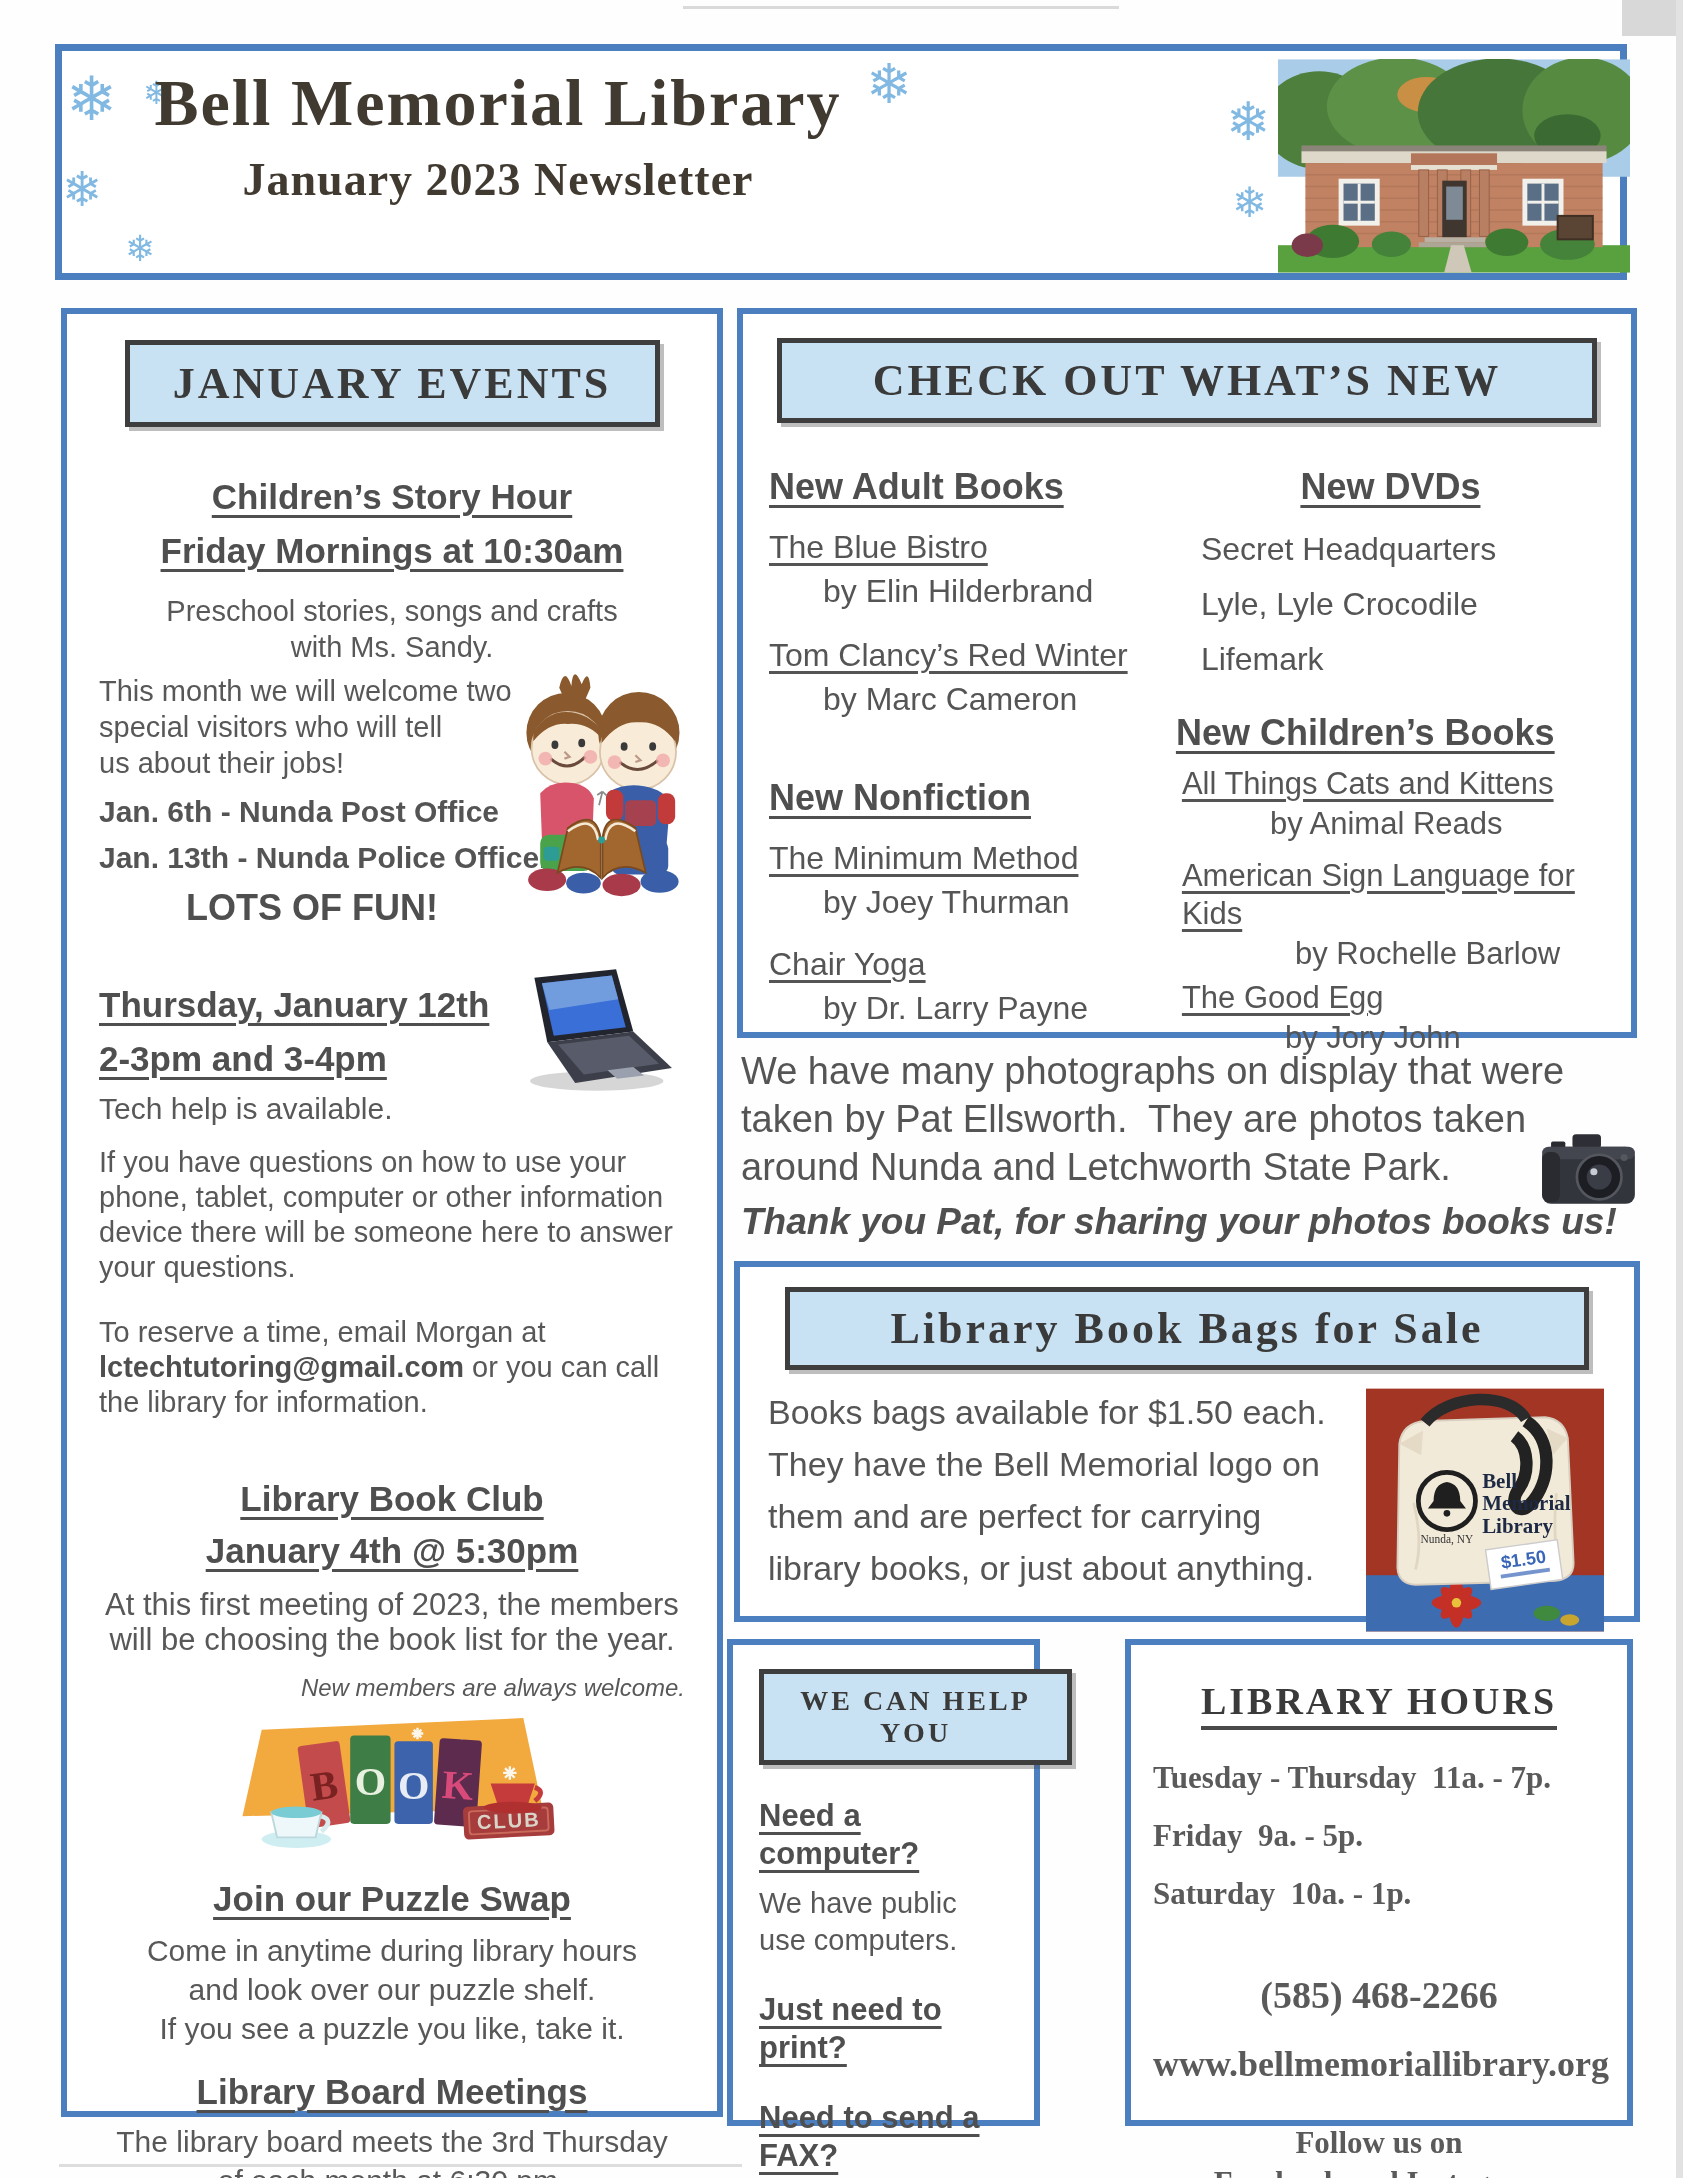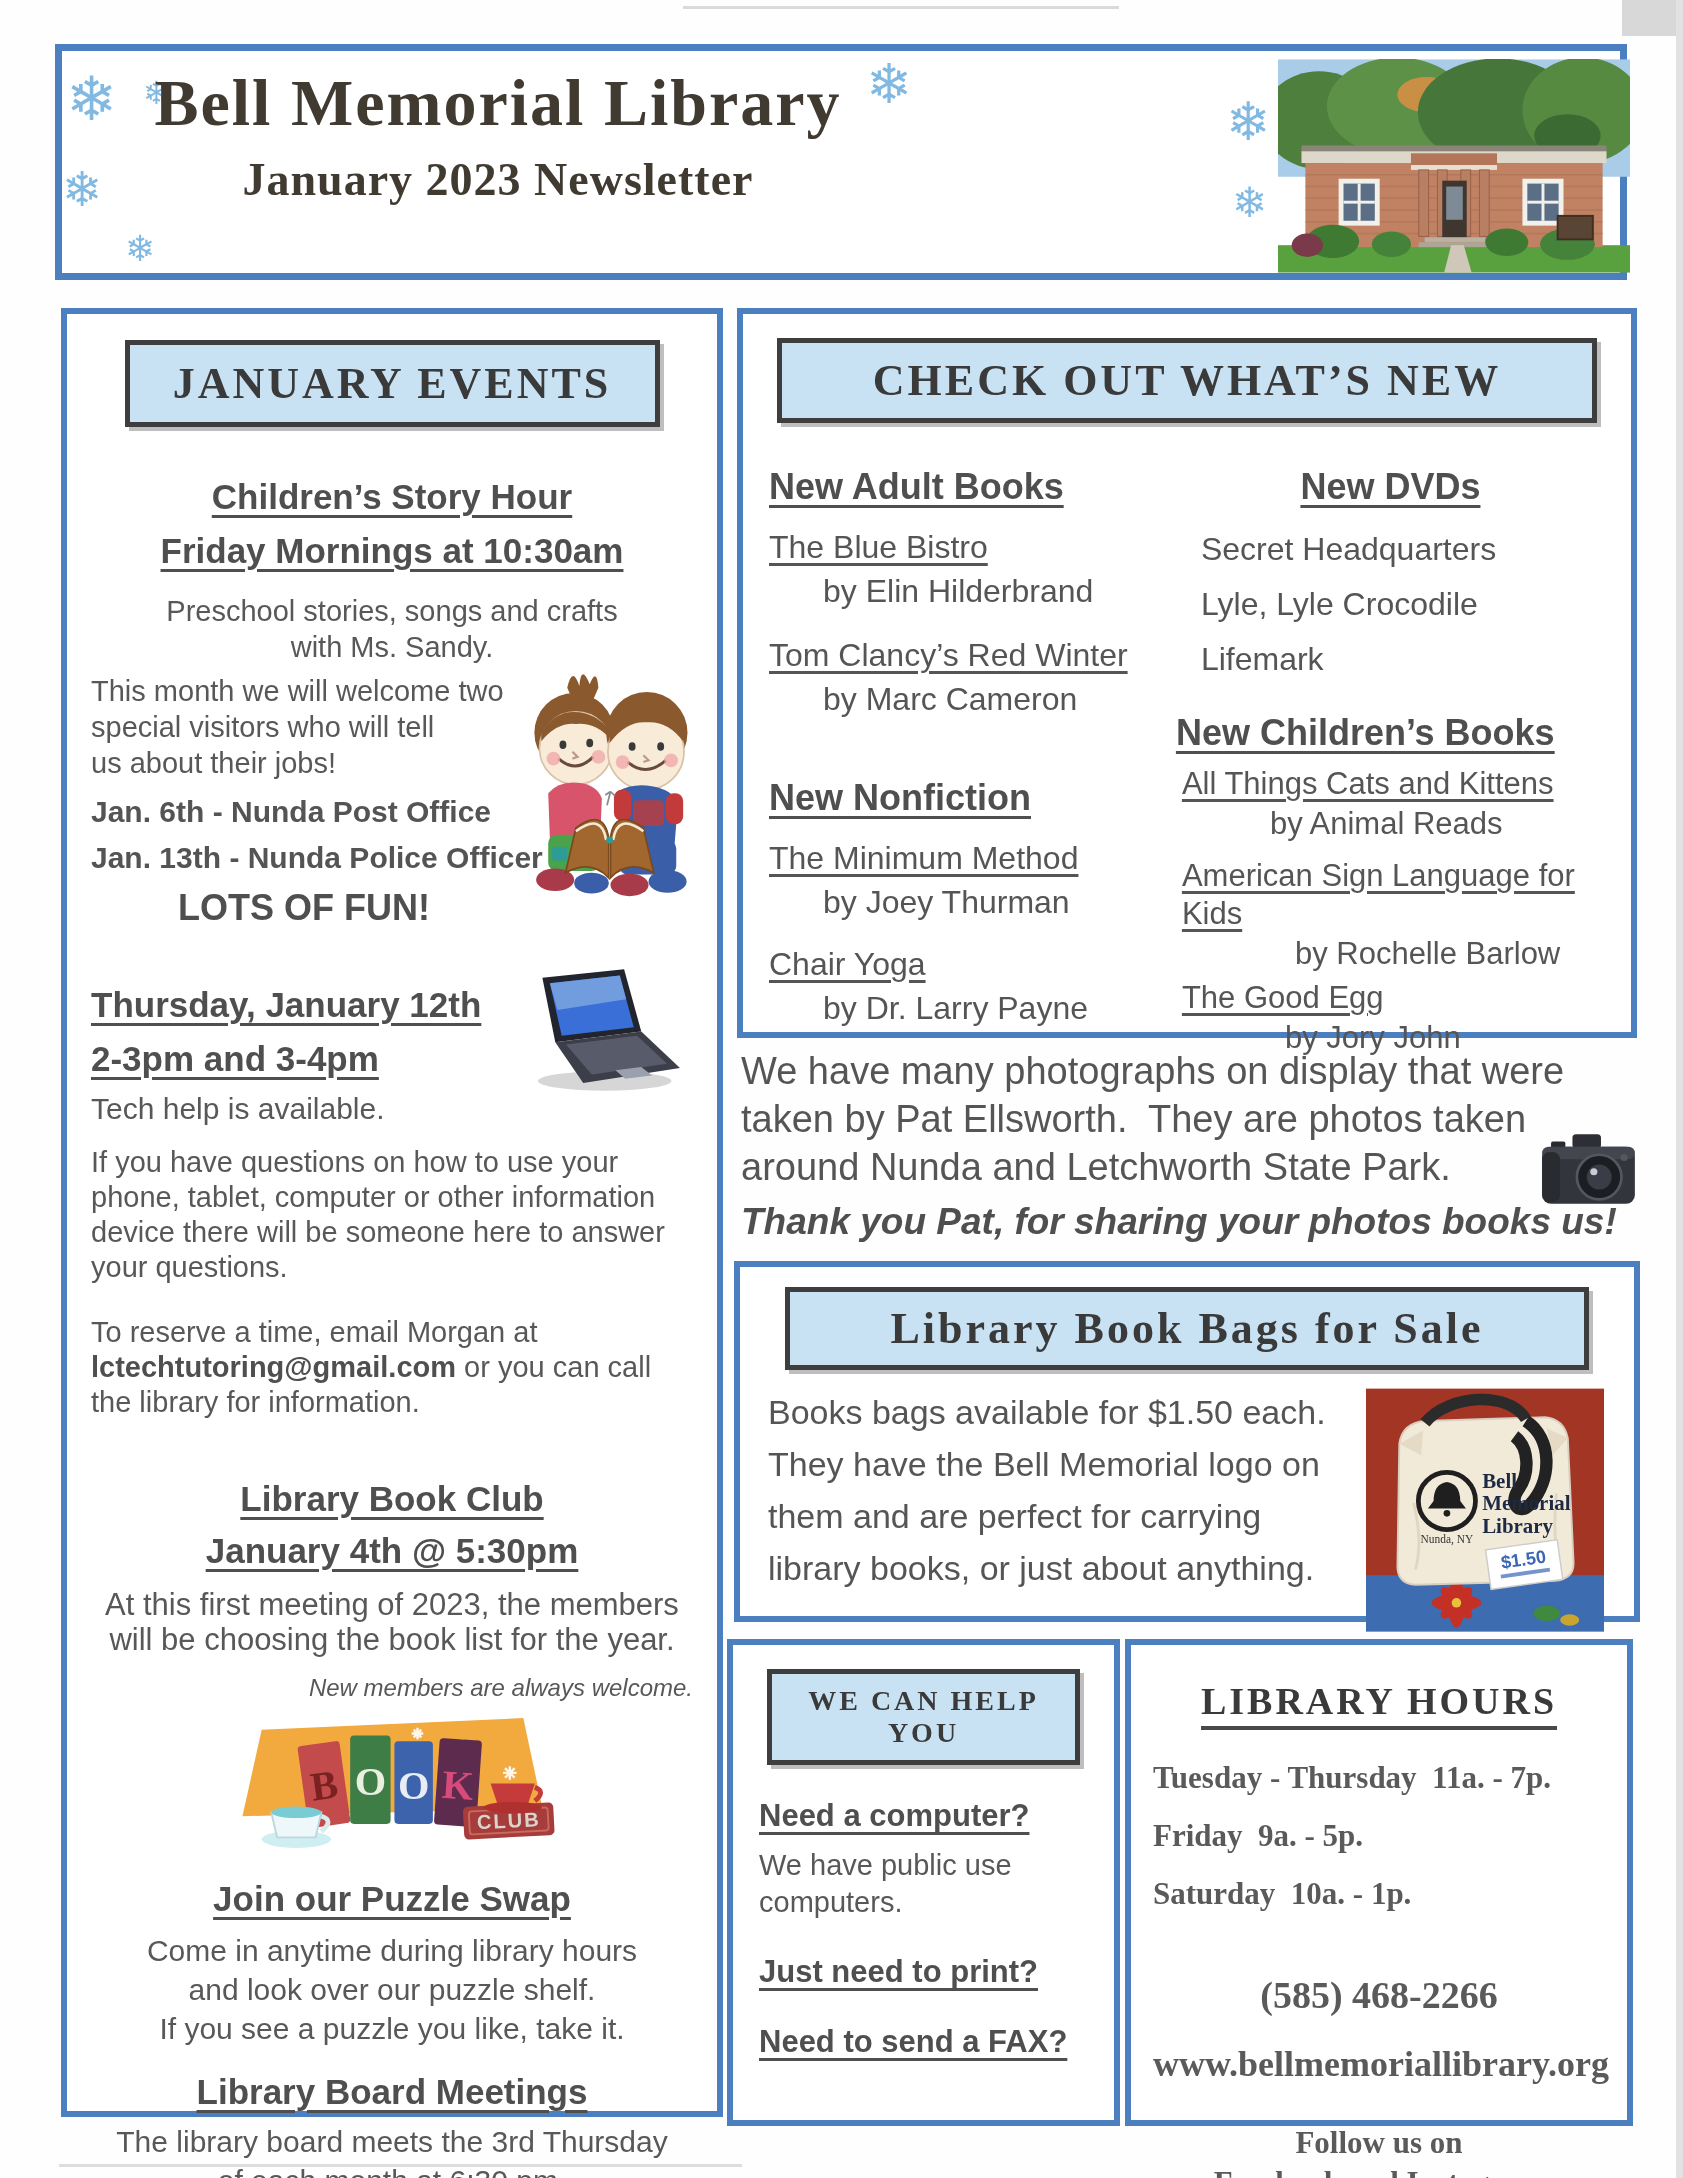--- a/index.html
+++ b/index.html
@@ -21,21 +21,21 @@
   
   #header{position:absolute;left:55px;top:44px;width:1572px;height:236px;border:7px solid #4b7fc0;
           background:#fff;box-sizing:border-box;}
   .sf{position:absolute;color:#82b9e2;line-height:1;}
   #title-wrap{position:absolute;left:40px;top:14px;width:792px;text-align:center;
               font-family:"Liberation Serif",serif;font-weight:700;color:#403a31;}
   #main-title{font-size:66px;letter-spacing:2px;}
   #sub-title{font-size:46px;margin-top:12px;letter-spacing:1px;}
   #library-photo{position:absolute;left:1216px;top:8px;}
   
-  #events-box{left:61px;top:308px;width:662px;height:1809px;padding:0 24px;}
+  #events-box{left:61px;top:308px;width:662px;height:1809px;padding:0 32px;}
   #events-head{width:535px;margin:26px auto 0;padding:13px 0;font-size:44px;}
   .story-t{margin-top:10px;}
   .story-t.first{margin-top:48px;}
   #story-row{position:relative;margin-top:8px;}
   #story-left{width:457px;}
   #kids-art{position:absolute;right:-4px;top:-12px;}
   .date-line{font-size:30px;font-weight:700;color:#545454;margin-top:12px;}
   #fun-line{font-size:36px;font-weight:700;color:#4f4f4f;margin-top:12px;text-align:center;width:426px;}
   #tech-sec{margin-top:44px;position:relative;}
   #tech-heads{width:426px;}
@@ -72,21 +72,21 @@
   #photos-para{font-size:38px;line-height:48px;color:#555;}
   #photos-thanks{font-size:37px;line-height:46px;font-weight:700;font-style:italic;color:#4f4f4f;margin-top:8px;}
   #camera-art{position:absolute;right:-2px;top:83px;}
   
   #bags-box{left:734px;top:1261px;width:906px;height:361px;}
   #bags-head{width:804px;margin:20px auto 0;padding:11px 0;font-size:44px;}
   #bags-row{display:flex;margin-top:16px;padding:0 28px;}
   #bags-para{width:594px;font-size:34px;line-height:52px;color:#555;}
   #bag-art{margin-left:auto;margin-right:2px;margin-top:2px;}
   
-  #help-box{left:727px;top:1639px;width:393px;height:487px;padding:0 26px;}
+  #help-box{left:727px;top:1639px;width:313px;height:487px;padding:0 26px;}
   #help-head{width:313px;margin:24px auto 0;padding:11px 0;font-size:28px;letter-spacing:1px;}
   .help-q{font-size:31px;font-weight:700;color:#4f4f4f;margin-top:32px;line-height:38px;}
   .help-a{font-size:29px;line-height:37px;margin-top:12px;color:#585858;}
   
   #hours-box{left:1125px;top:1639px;width:508px;height:487px;padding:0 22px;
              font-family:"Liberation Serif",serif;color:#5a5a5a;}
   #hours-head{display:block;text-align:center;margin-top:34px;font-size:38px;}
   #hours-head span{display:inline-block;border-bottom:4px solid #4a4a4a;padding-bottom:3px;}
   .hours-line{font-size:31px;font-weight:700;margin-top:22px;line-height:36px;}
   #hours-phone{font-size:38px;font-weight:700;text-align:center;margin-top:61px;}

